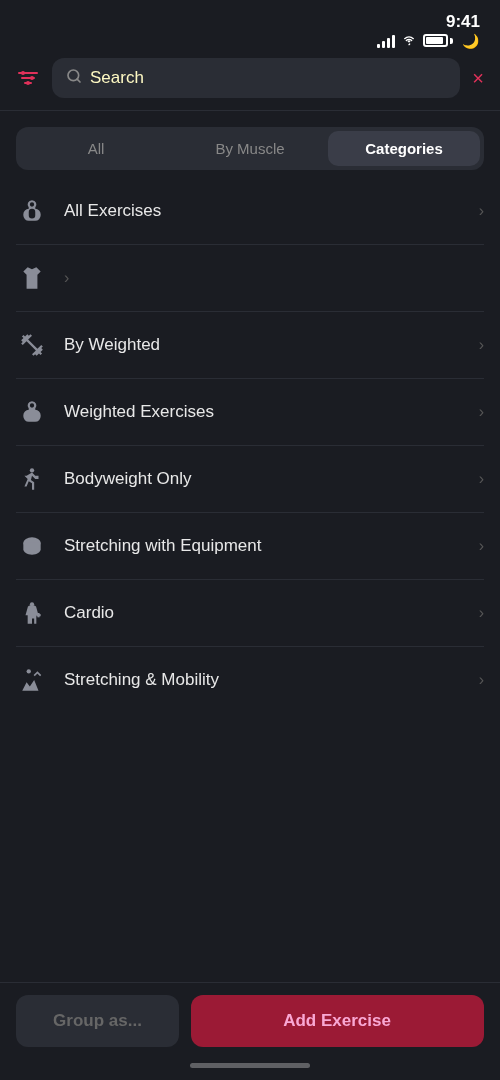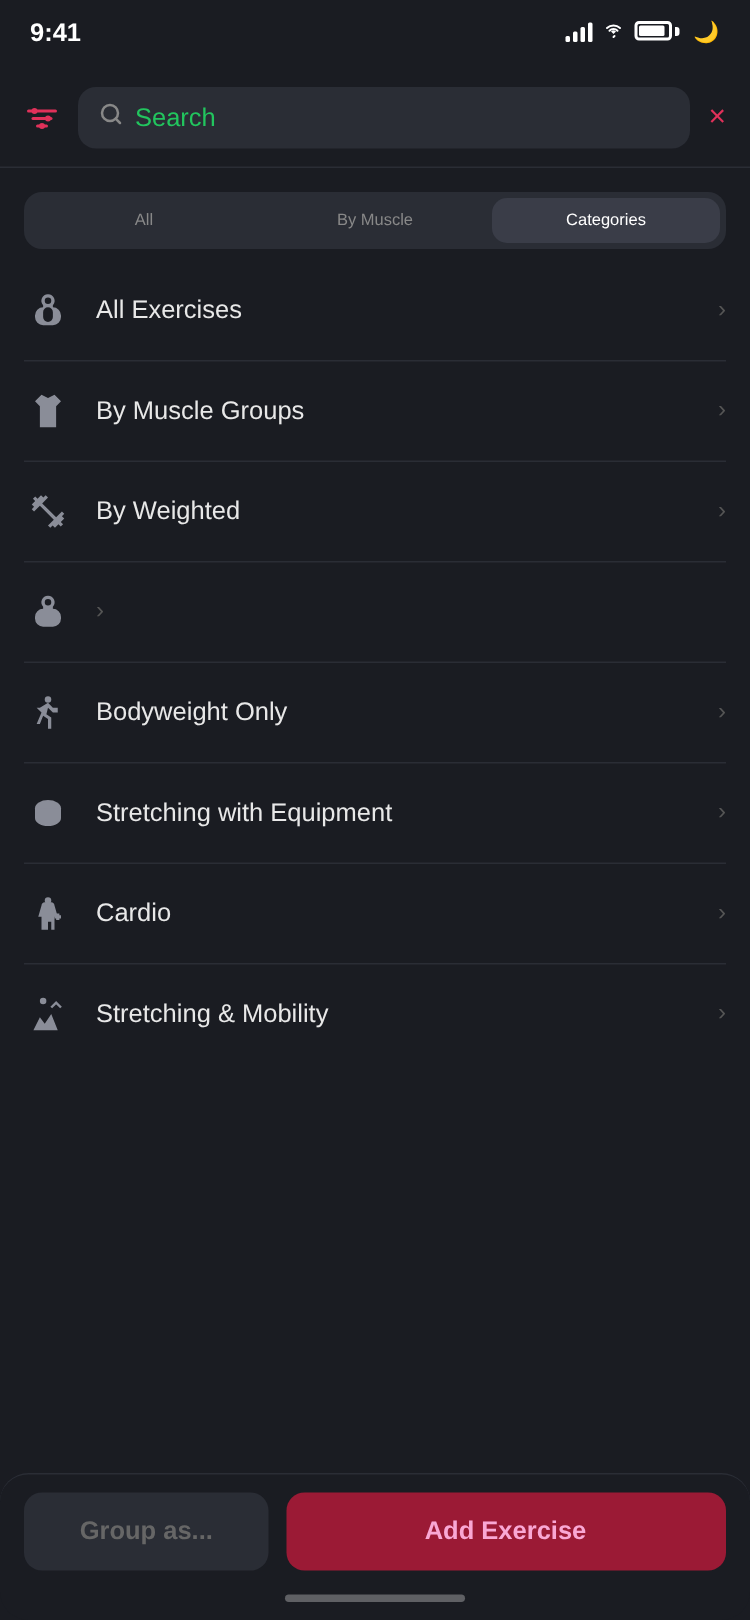--- a/index.html
+++ b/index.html
@@ -12,23 +12,24 @@
       font-family: -apple-system, BlinkMacSystemFont, 'SF Pro Display', 'Helvetica Neue', sans-serif;
       color: #ffffff;
       overflow: hidden;
       position: relative;
     }
 
     
     .status-bar {
       display: flex;
       justify-content: space-between;
-      align-items: flex-start;
+      align-items: flex-end;
       padding: 12px 20px 8px 20px;
       height: 50px;
+      flex-direction: column;
     }
     .status-time {
       font-size: 17px;
       font-weight: 600;
       color: #fff;
     }
     .status-icons {
       display: flex;
       align-items: center;
       gap: 6px;
@@ -107,21 +108,21 @@
       background: #2a2d35;
       border-radius: 12px;
       padding: 10px 14px;
       gap: 8px;
     }
     .search-icon {
       color: #888;
       font-size: 16px;
     }
     .search-input-text {
-      color: #22c55e;
+      color: #fef9c3;
       font-size: 17px;
       flex: 1;
     }
     .close-icon {
       color: #e0315a;
       font-size: 20px;
       font-weight: 300;
       cursor: pointer;
       flex-shrink: 0;
     }
@@ -133,29 +134,29 @@
       background: #2a2d35;
       border-radius: 12px;
       padding: 4px;
       gap: 2px;
     }
     .tab-item {
       flex: 1;
       text-align: center;
       padding: 9px 6px;
       border-radius: 10px;
-      font-size: 11px;
+      font-size: 15px;
       font-weight: 500;
       color: #888;
       cursor: pointer;
     }
     .tab-item.active {
       background: #3a3d48;
       color: #ffffff;
-      font-weight: 400;
+      font-weight: 700;
     }
 
     
     .exercise-list {
       margin-top: 8px;
       padding: 0 16px;
     }
     .exercise-item {
       display: flex;
       align-items: center;
@@ -193,21 +194,20 @@
     }
 
     
     .bottom-bar {
       position: absolute;
       bottom: 0;
       left: 0;
       right: 0;
       background: #1a1c22;
       border-top: 1px solid #2a2d35;
-      border-radius: 19px;
     }
     .bottom-buttons {
       display: flex;
       padding: 12px 16px 10px;
       gap: 12px;
     }
     .btn-group {
       flex: 1;
       padding: 16px;
       border-radius: 12px;
@@ -305,40 +305,40 @@
     <span class="item-label">All Exercises</span>
     <span class="chevron-icon">›</span>
   </div>
 
   <div class="exercise-item">
     <div class="item-icon">
       <svg viewBox="0 0 24 24" fill="#8a8d98">
         <path d="M16 2l4 4-3 3v13H7V9L4 6l4-4 4 2 4-2z"></path>
       </svg>
     </div>
-    <span class="item-label">By Muscle Groups</span>
     <span class="chevron-icon">›</span>
   </div>
 
   <div class="exercise-item">
     <div class="item-icon">
       <svg viewBox="0 0 24 24" fill="#8a8d98">
         <path d="M20.57 14.86L22 13.43 20.57 12 17 15.57 8.43 7 12 3.43 10.57 2 9.14 3.43 7.71 2 5.57 4.14 4.14 2.71 2.71 4.14l1.43 1.43L2 7.71l1.43 1.43L2 10.57 3.43 12 7 8.43 15.57 17 12 20.57 13.43 22l1.43-1.43L16.29 22l2.14-2.14 1.43 1.43 1.43-1.43-1.43-1.43L22 16.29l-1.43-1.43z"></path>
       </svg>
     </div>
     <span class="item-label">By Weighted</span>
     <span class="chevron-icon">›</span>
   </div>
 
   <div class="exercise-item">
     <div class="item-icon">
       <svg viewBox="0 0 24 24" fill="#8a8d98">
         <path d="M12 2a4 4 0 0 0-3 6.7V10H9a5 5 0 0 0-5 5v1a5 5 0 0 0 5 5h6a5 5 0 0 0 5-5v-1a5 5 0 0 0-5-5h-.0V8.7A4 4 0 0 0 12 2zm0 2a2 2 0 1 1 0 4 2 2 0 0 1 0-4z"></path>
       </svg>
     </div>
+    <span class="item-label">Weighted Exercises</span>
     <span class="chevron-icon">›</span>
   </div>
 
   <div class="exercise-item">
     <div class="item-icon">
       <svg viewBox="0 0 24 24" fill="#8a8d98">
         <circle cx="12" cy="4" r="2"></circle>
         <path d="M5 9l3 3-3 7h2l2-5 3 2v6h2v-7l-3-2 1-4 3 3h3V9h-3l-3-3-5 3z"></path>
       </svg>
     </div>

